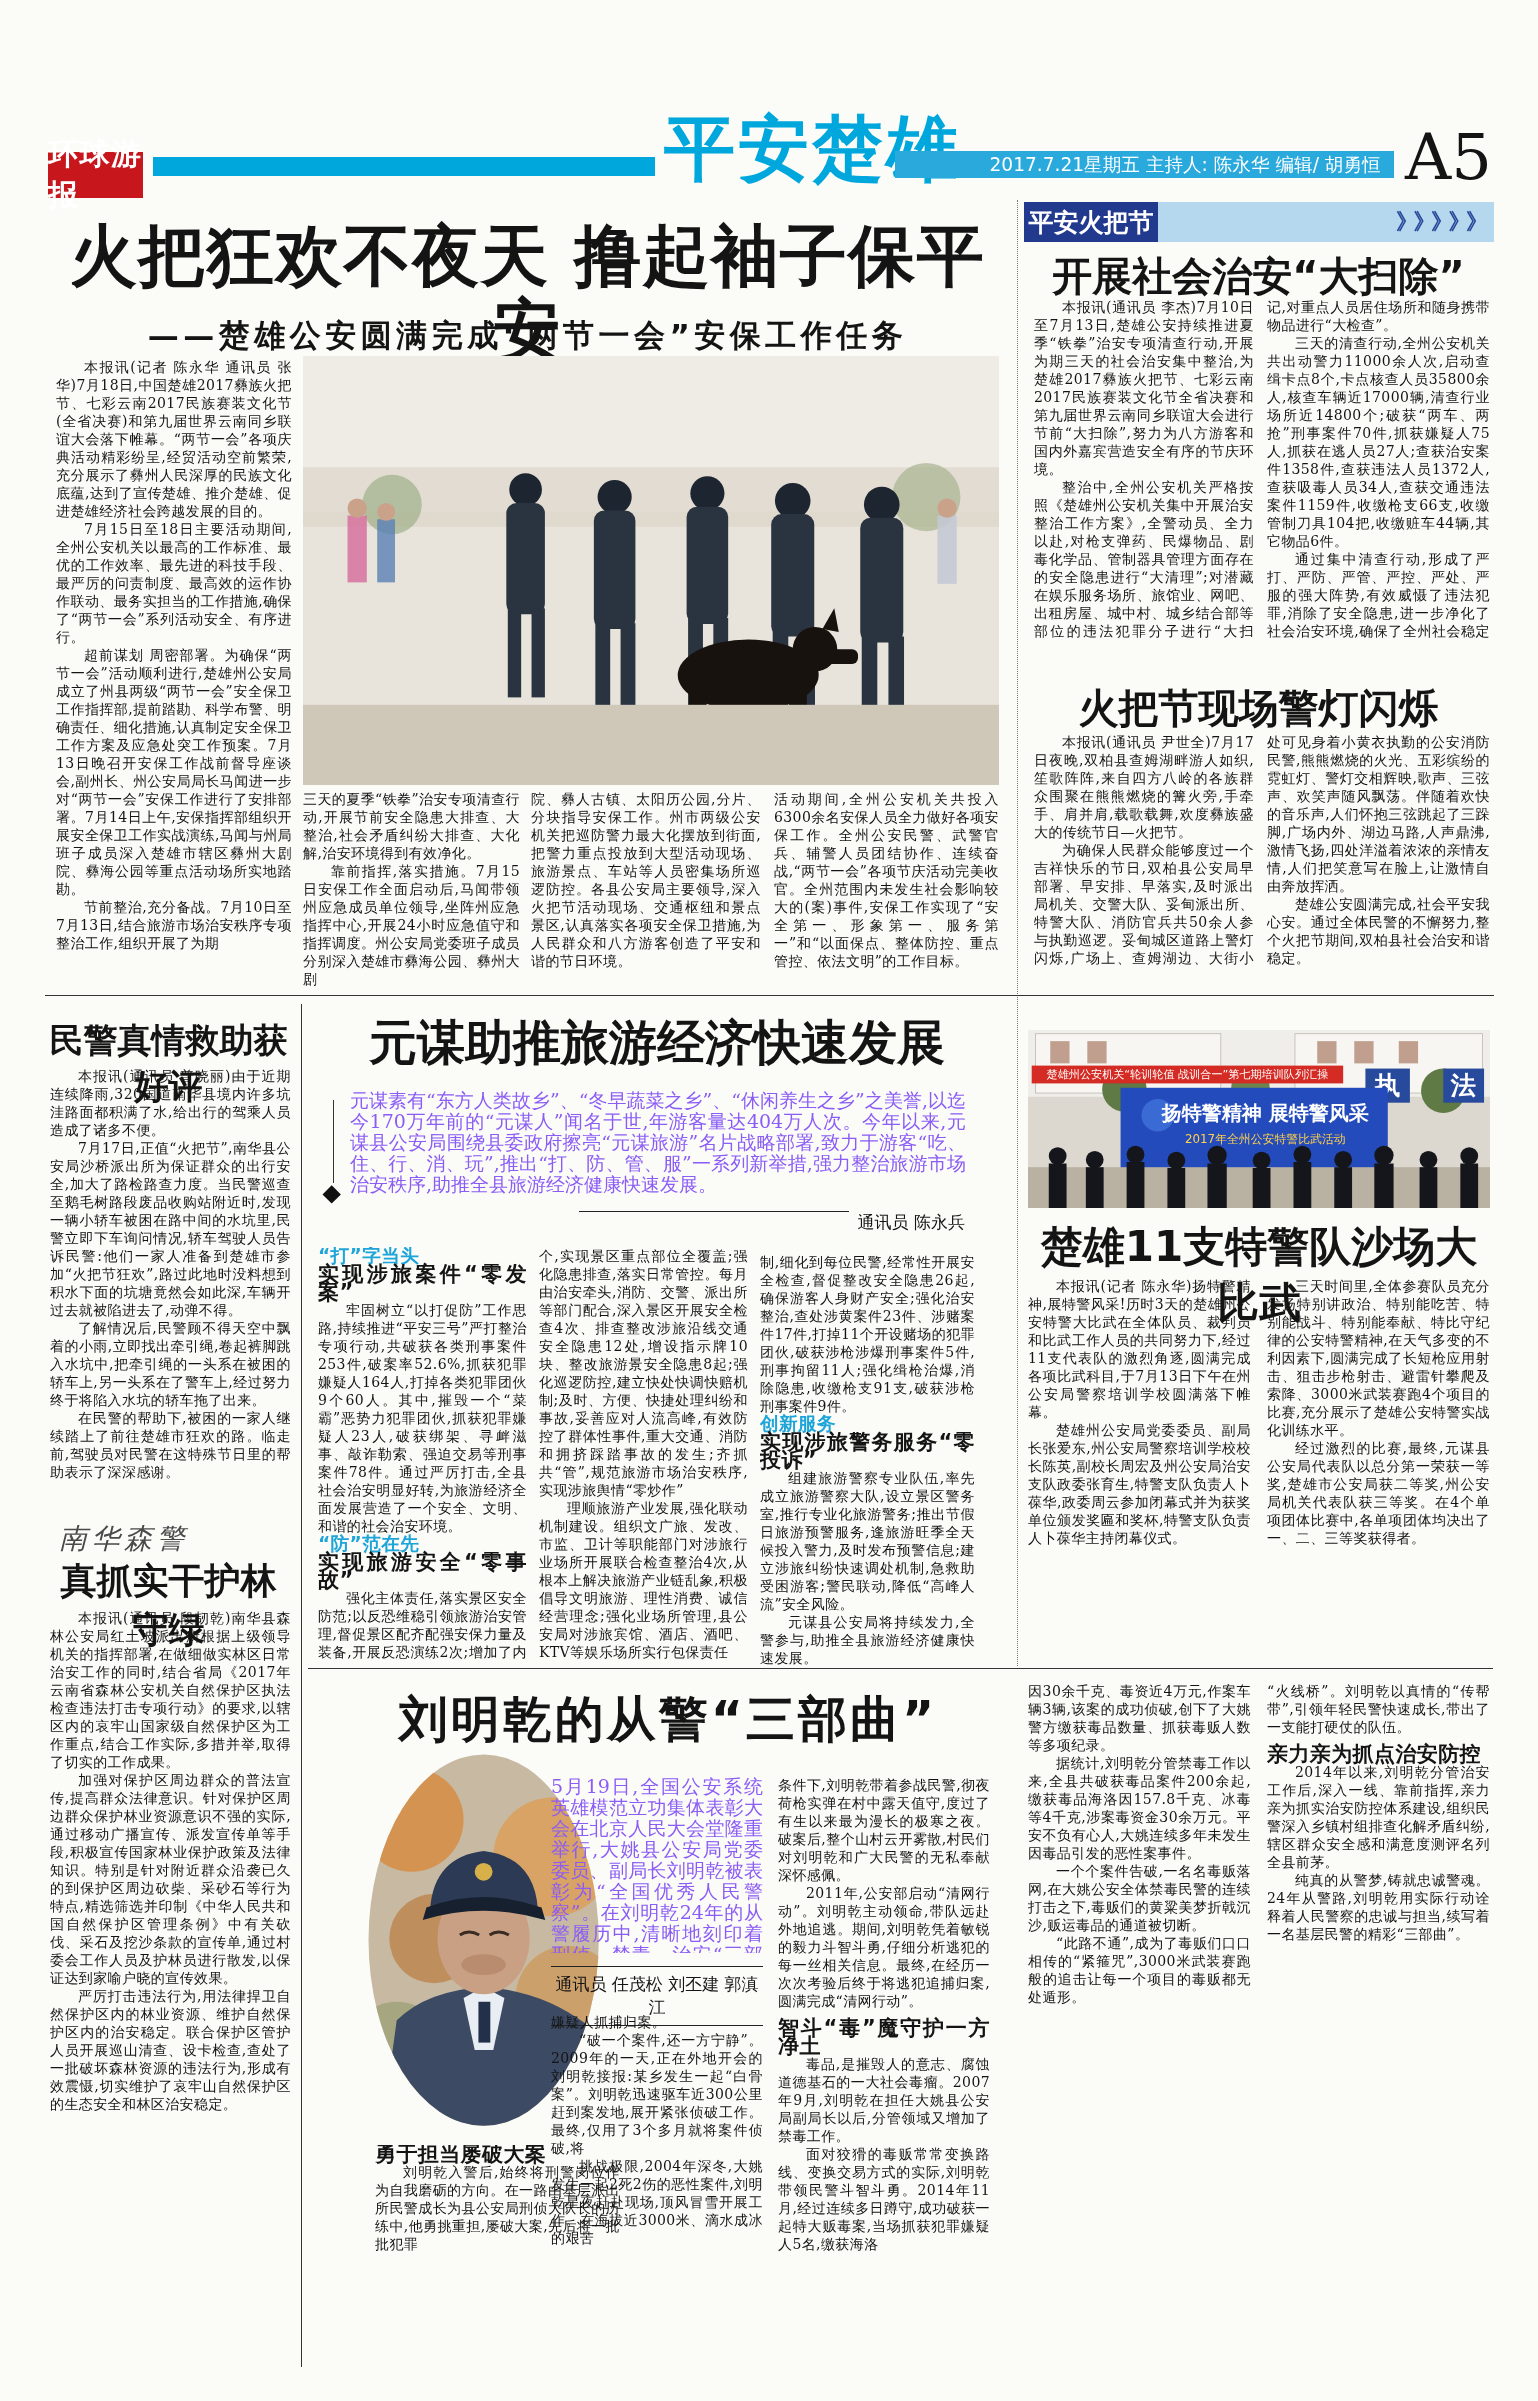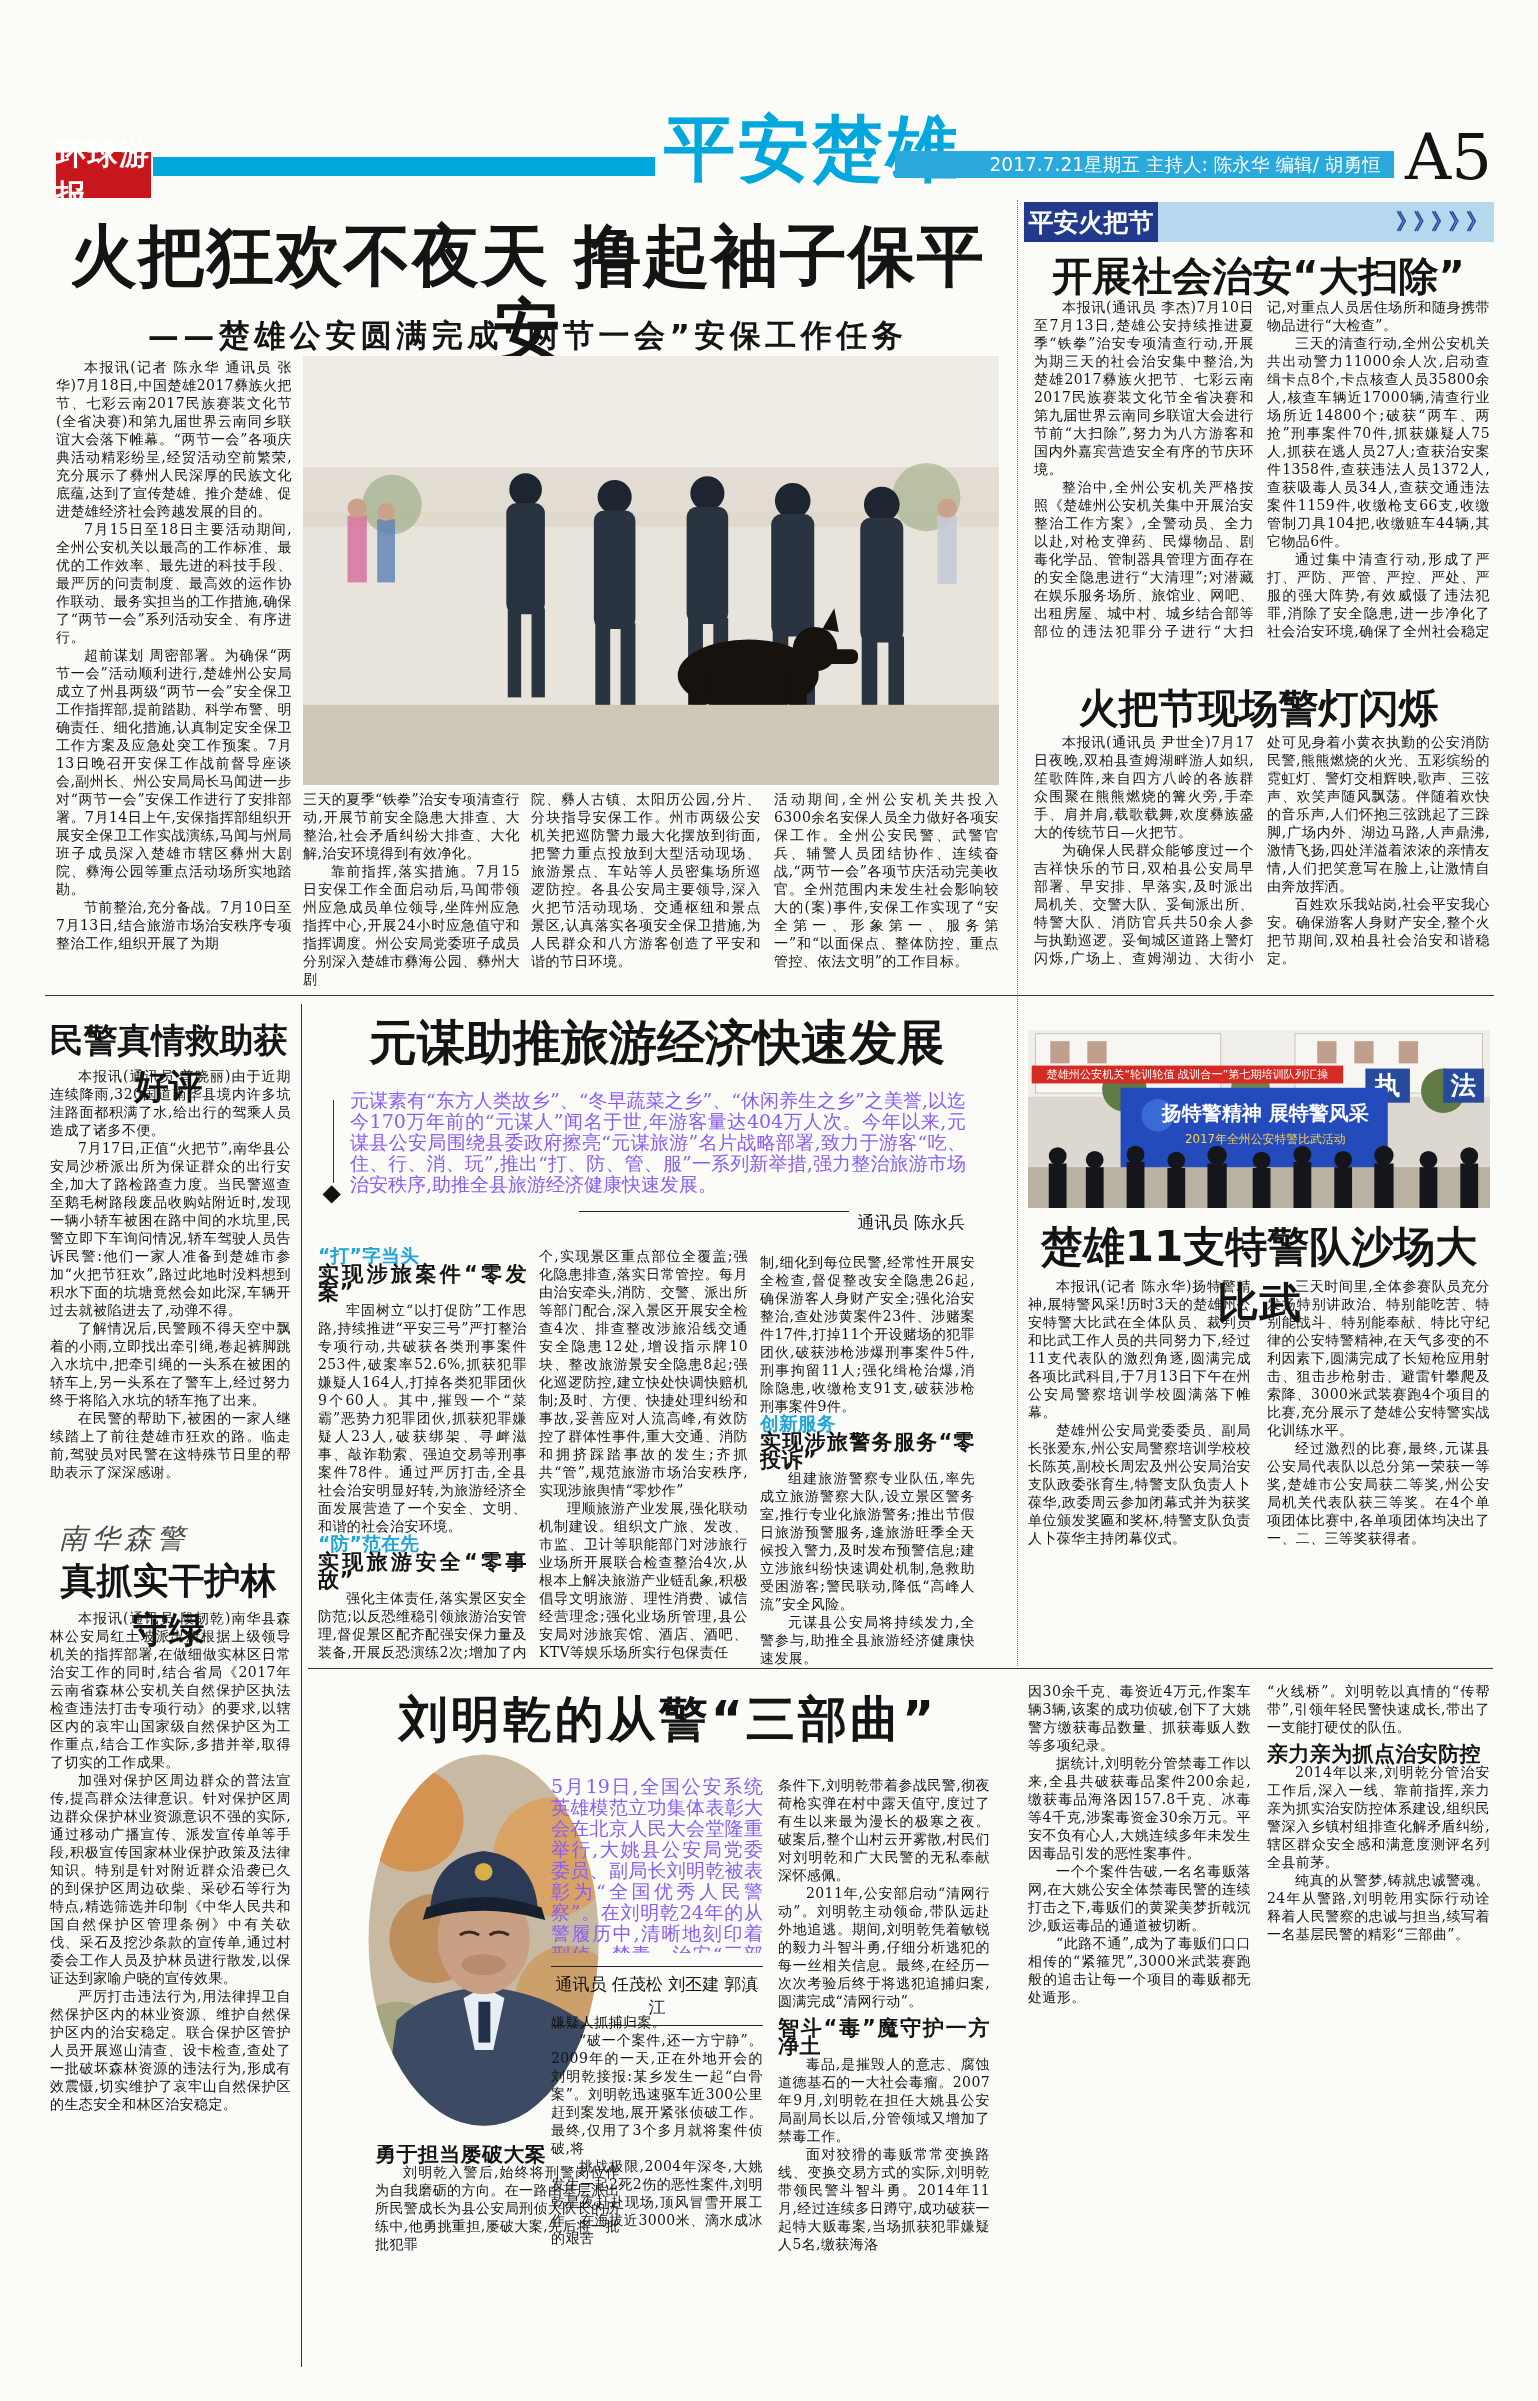--- a/index.html
+++ b/index.html
@@ -35,21 +35,21 @@
   .vdot{position:absolute;border-left:1.5px dotted #777;}
   .hline{position:absolute;border-top:1.5px solid #333;}
   .script{font-style:italic;color:#4a4a4a;font-family:"DejaVu Serif",serif;font-size:28px;letter-spacing:4.5px;}
   .diamond{position:absolute;width:13.4px;height:13.4px;background:#111;transform:rotate(45deg);}
 </style>
 </head>
 <body>
 
 <div class="page">
 
-  <div class="abs masthead" style="left:56px;top:152px;width:95px;height:46px;justify-content:flex-end;">
+  <div class="abs masthead" style="left:48px;top:152px;width:95px;height:46px;justify-content:flex-end;">
     <span>环球游报</span>
   </div>
   <div class="abs cyanbar" style="left:153px;top:157px;width:502px;height:19.3px;"></div>
   <div class="abs sectitle" style="left:664px;top:113px;">平安楚雄</div>
   <div class="abs datebar" style="left:895px;top:151px;width:499px;height:27px;">
     <span>2017.7.21星期五 主持人: 陈永华 编辑/ 胡勇恒</span>
   </div>
   <div class="abs pageno" style="left:1405px;top:125px;">A5</div>
 
   <div class="abs h-main" style="left:45px;top:220px;width:965px;font-size:67px;line-height:1.1;letter-spacing:1.5px;">火把狂欢不夜天 撸起袖子保平安</div>
@@ -152,21 +152,21 @@
     <p>通过集中清查行动,形成了严打、严防、严管、严控、严处、严服的强大阵势,有效威慑了违法犯罪,消除了安全隐患,进一步净化了社会治安环境,确保了全州社会稳定和治安秩序良好。</p>
   </div>
 
   <div class="abs h-main" style="left:1024px;top:681px;width:469px;font-size:40px;">火把节现场警灯闪烁</div>
   <div class="col" style="left:1034px;top:733px;width:220px;height:236px;">
     <p>本报讯(通讯员 尹世全)7月17日夜晚,双柏县查姆湖畔游人如织,笙歌阵阵,来自四方八岭的各族群众围聚在熊熊燃烧的篝火旁,手牵手、肩并肩,载歌载舞,欢度彝族盛大的传统节日—火把节。</p>
     <p>为确保人民群众能够度过一个吉祥快乐的节日,双柏县公安局早部署、早安排、早落实,及时派出局机关、交警大队、妥甸派出所、特警大队、消防官兵共50余人参与执勤巡逻。妥甸城区道路上警灯闪烁,广场上、查姆湖边、大街小巷随</p>
   </div>
   <div class="col" style="left:1267px;top:733px;width:223px;height:236px;">
     <p class="cont">处可见身着小黄衣执勤的公安消防民警,熊熊燃烧的火光、五彩缤纷的霓虹灯、警灯交相辉映,歌声、三弦声、欢笑声随风飘荡。伴随着欢快的音乐声,人们怀抱三弦跳起了三跺脚,广场内外、湖边马路,人声鼎沸,激情飞扬,四处洋溢着浓浓的亲情友情,人们把笑意写在脸上,让激情自由奔放挥洒。</p>
-    <p>百姓欢乐我站岗,社会平安我心安。确保游客人身财产安全,整个火把节期间,双柏县社会治安和谐稳定。</p>
+    <p>楚雄公安圆满完成,社会平安我心安。通过全体民警的不懈努力,整个火把节期间,双柏县社会治安和谐稳定。</p>
   </div>
 
   <div class="hline" style="left:45px;top:995px;width:1449px;"></div>
   <div class="vline" style="left:301px;top:1004px;height:1363px;border-left-width:0.7px;"></div>
   <div class="hline" style="left:308px;top:1668px;width:1185px;border-top-width:0.7px;"></div>
 
   <div class="abs h-main" style="left:46px;top:1018px;width:245px;font-size:34px;">民警真情救助获好评</div>
   <div class="col" style="left:50px;top:1067px;width:241px;height:422px;">
     <p>本报讯(通讯员 普晓丽)由于近期连续降雨,320国道南华县境内许多坑洼路面都积满了水,给出行的驾乘人员造成了诸多不便。</p>
     <p>7月17日,正值“火把节”,南华县公安局沙桥派出所为保证群众的出行安全,加大了路检路查力度。当民警巡查至鹅毛树路段废品收购站附近时,发现一辆小轿车被困在路中间的水坑里,民警立即下车询问情况,轿车驾驶人员告诉民警:他们一家人准备到楚雄市参加“火把节狂欢”,路过此地时没料想到积水下面的坑塘竟然会如此深,车辆开过去就被陷进去了,动弹不得。</p>

